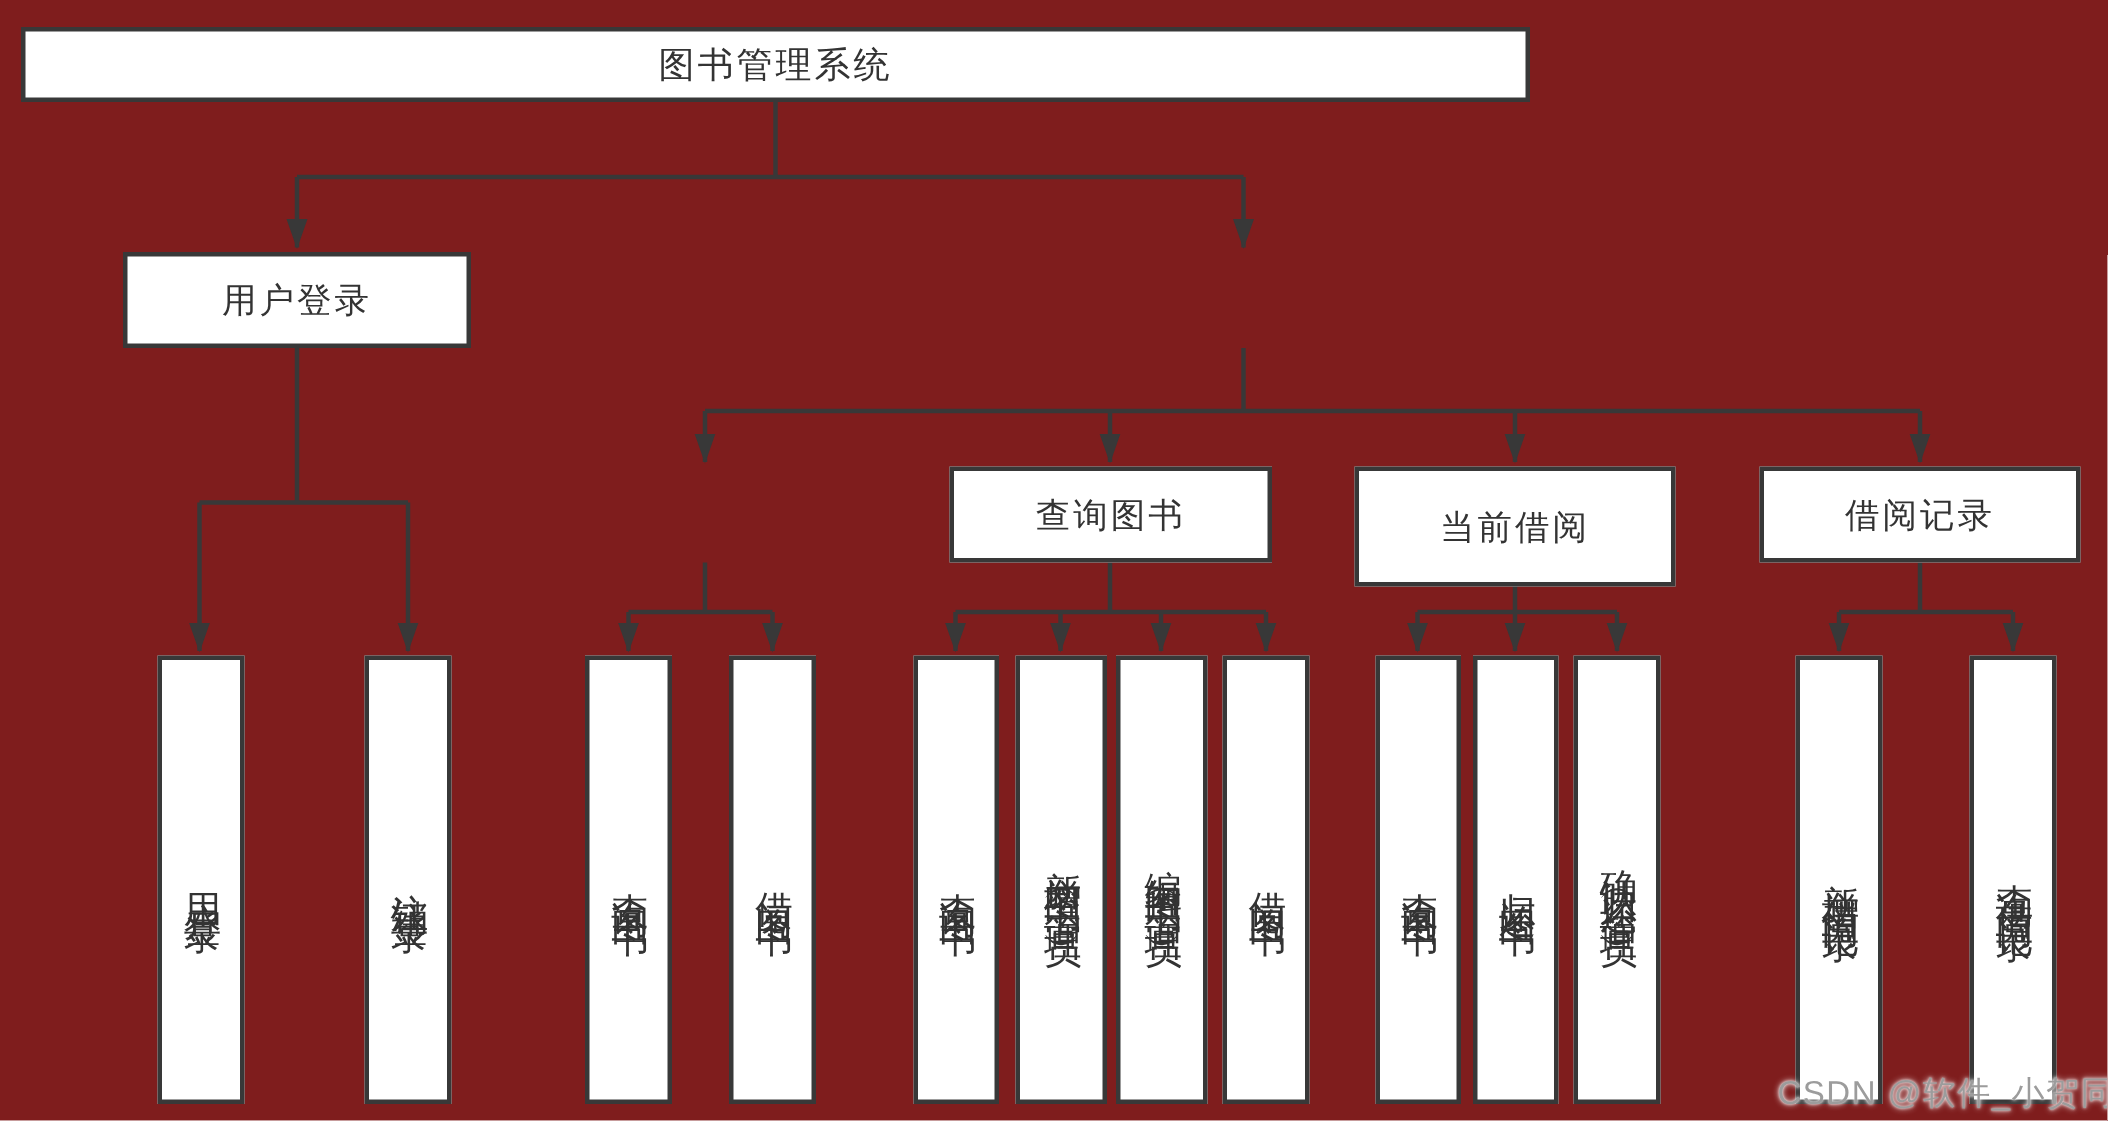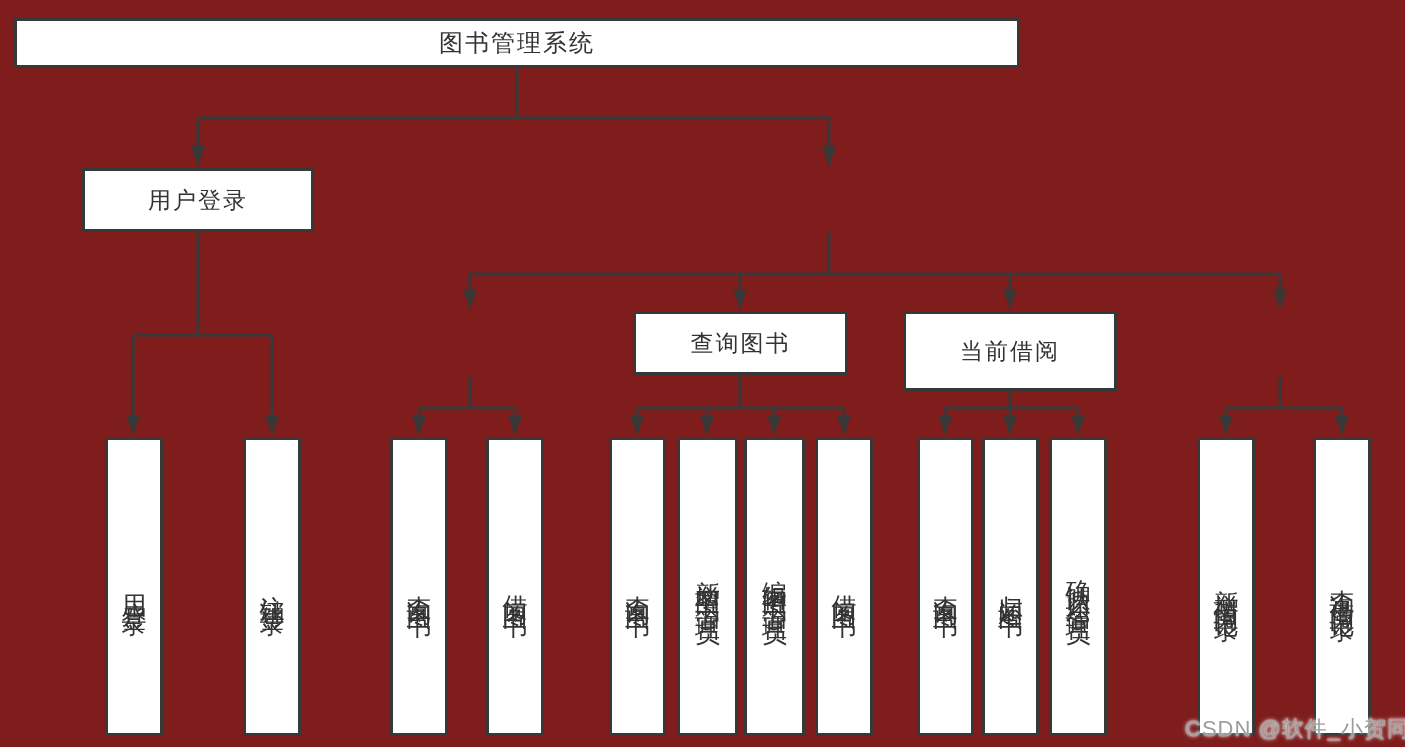--- a/index.html
+++ b/index.html
@@ -92,20 +92,23 @@
   <div class="box h" style="left:82px;top:168px;width:232px;height:64px">
     <span>用户登录</span>
   </div>
 
   <div class="box h" style="left:633px;top:311px;width:215px;height:64px">
     <span>查询图书</span>
   </div>
   <div class="box h" style="left:903px;top:311px;width:214px;height:80px">
     <span>当前借阅</span>
   </div>
+  <div class="box h" style="left:1173px;top:311px;width:214px;height:64px">
+    <span>借阅记录</span>
+  </div>
 
   <div class="box v" style="left:105px;top:437px;width:58px;height:299px">
     <span>用户登录</span>
   </div>
   <div class="box v" style="left:243px;top:437px;width:58px;height:299px">
     <span>注销登录</span>
   </div>
 
   <div class="box v" style="left:390px;top:437px;width:58px;height:299px">
     <span>查询图书</span>

